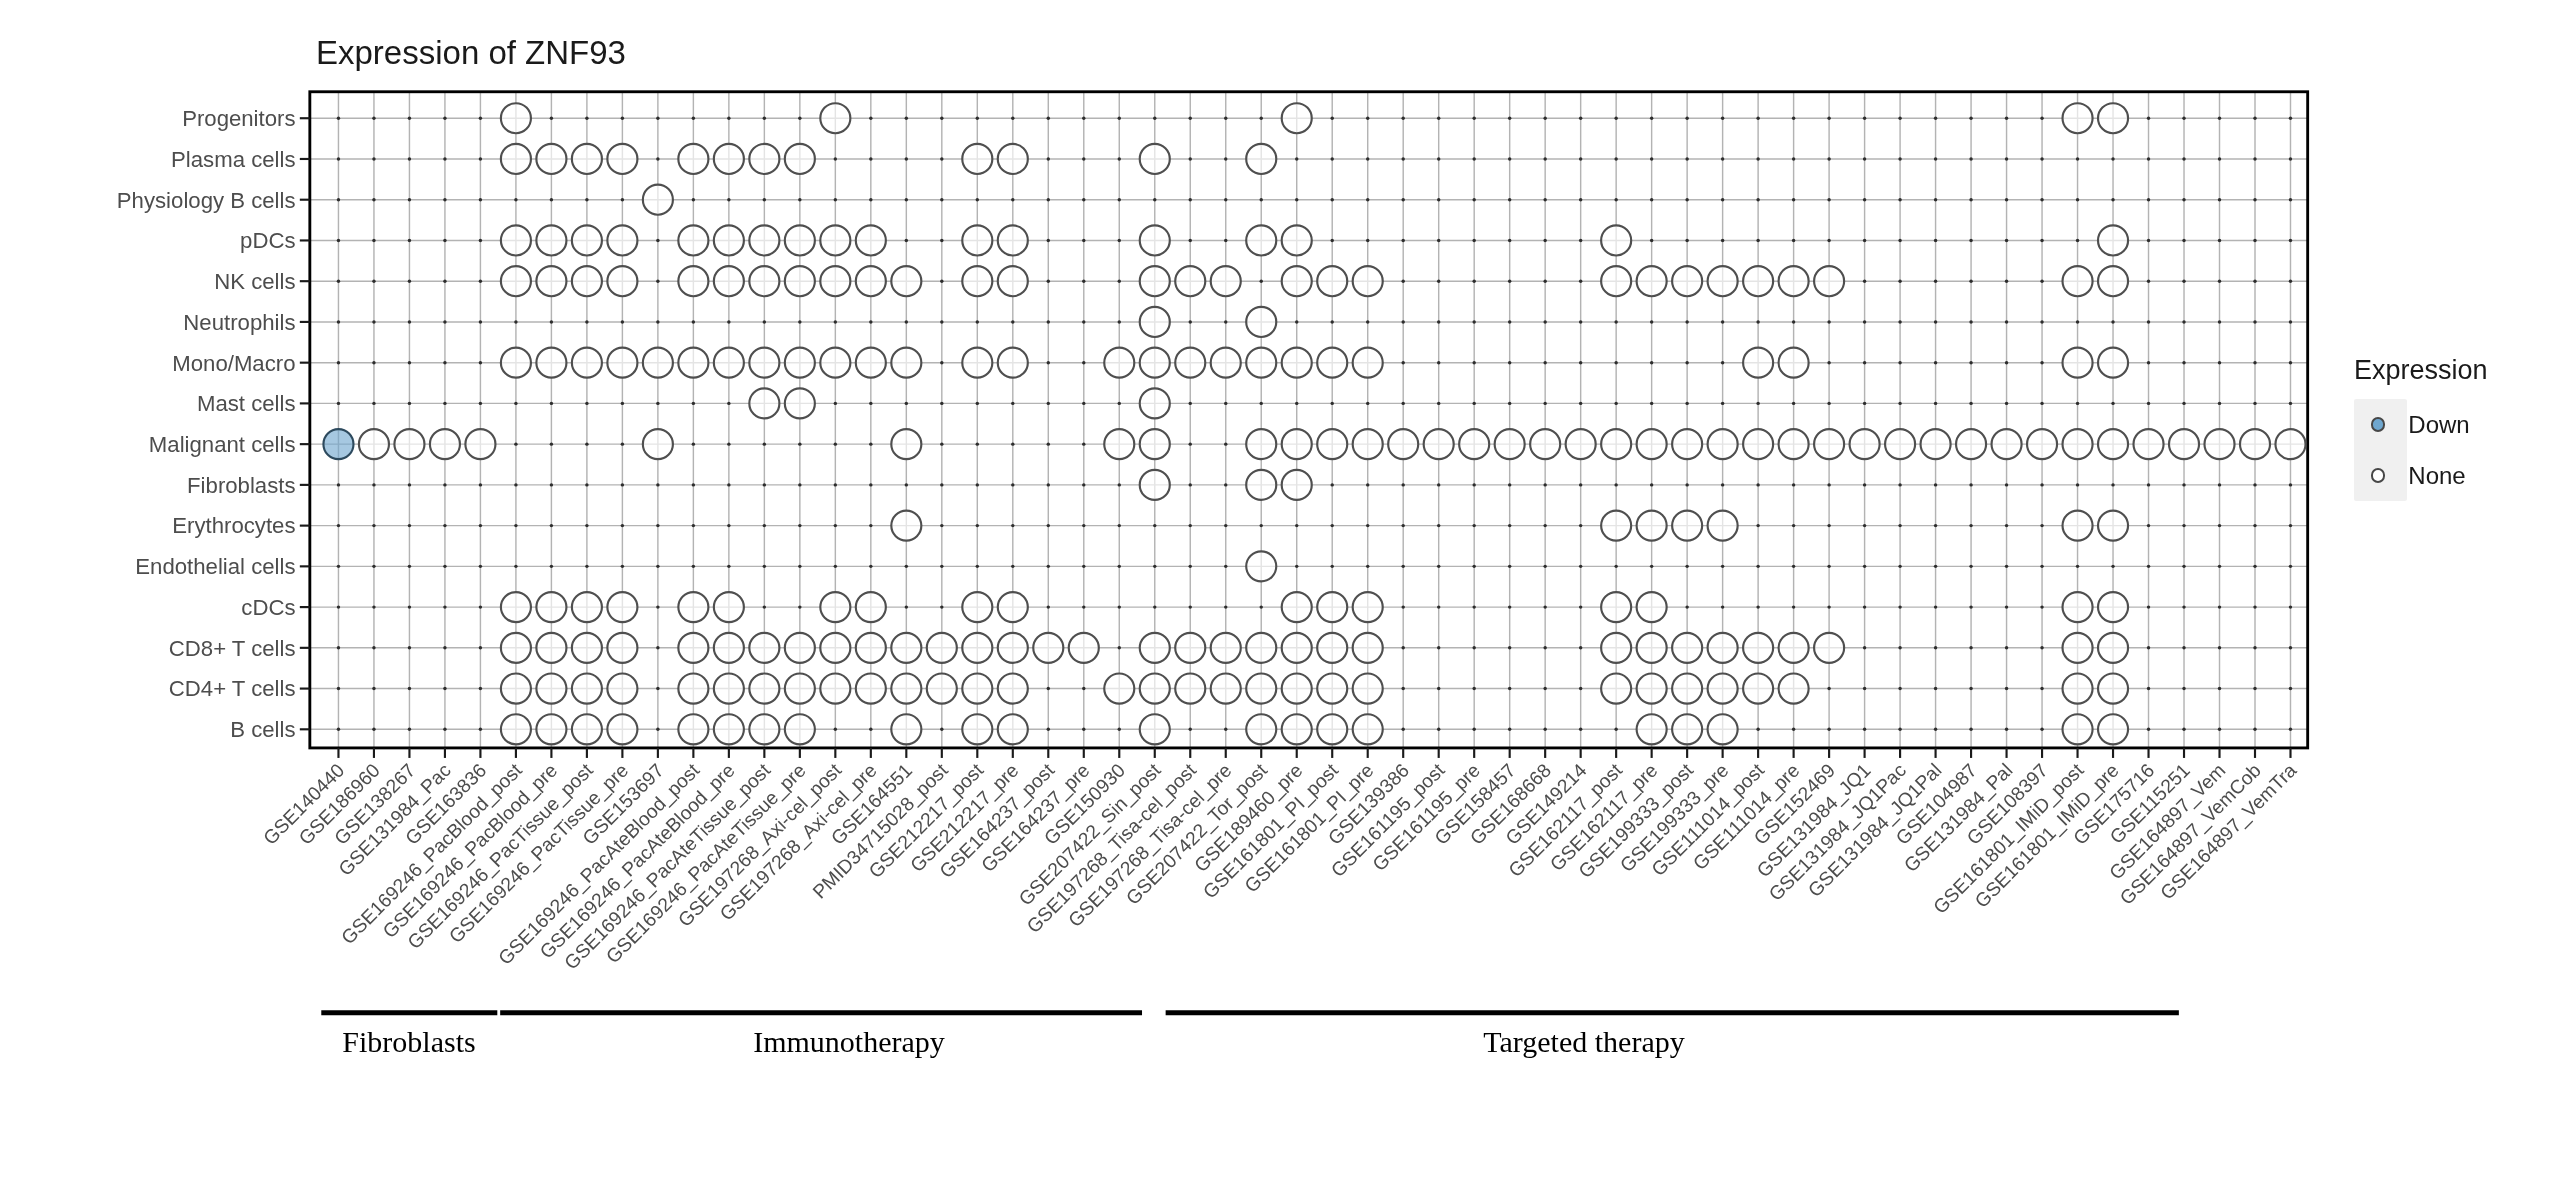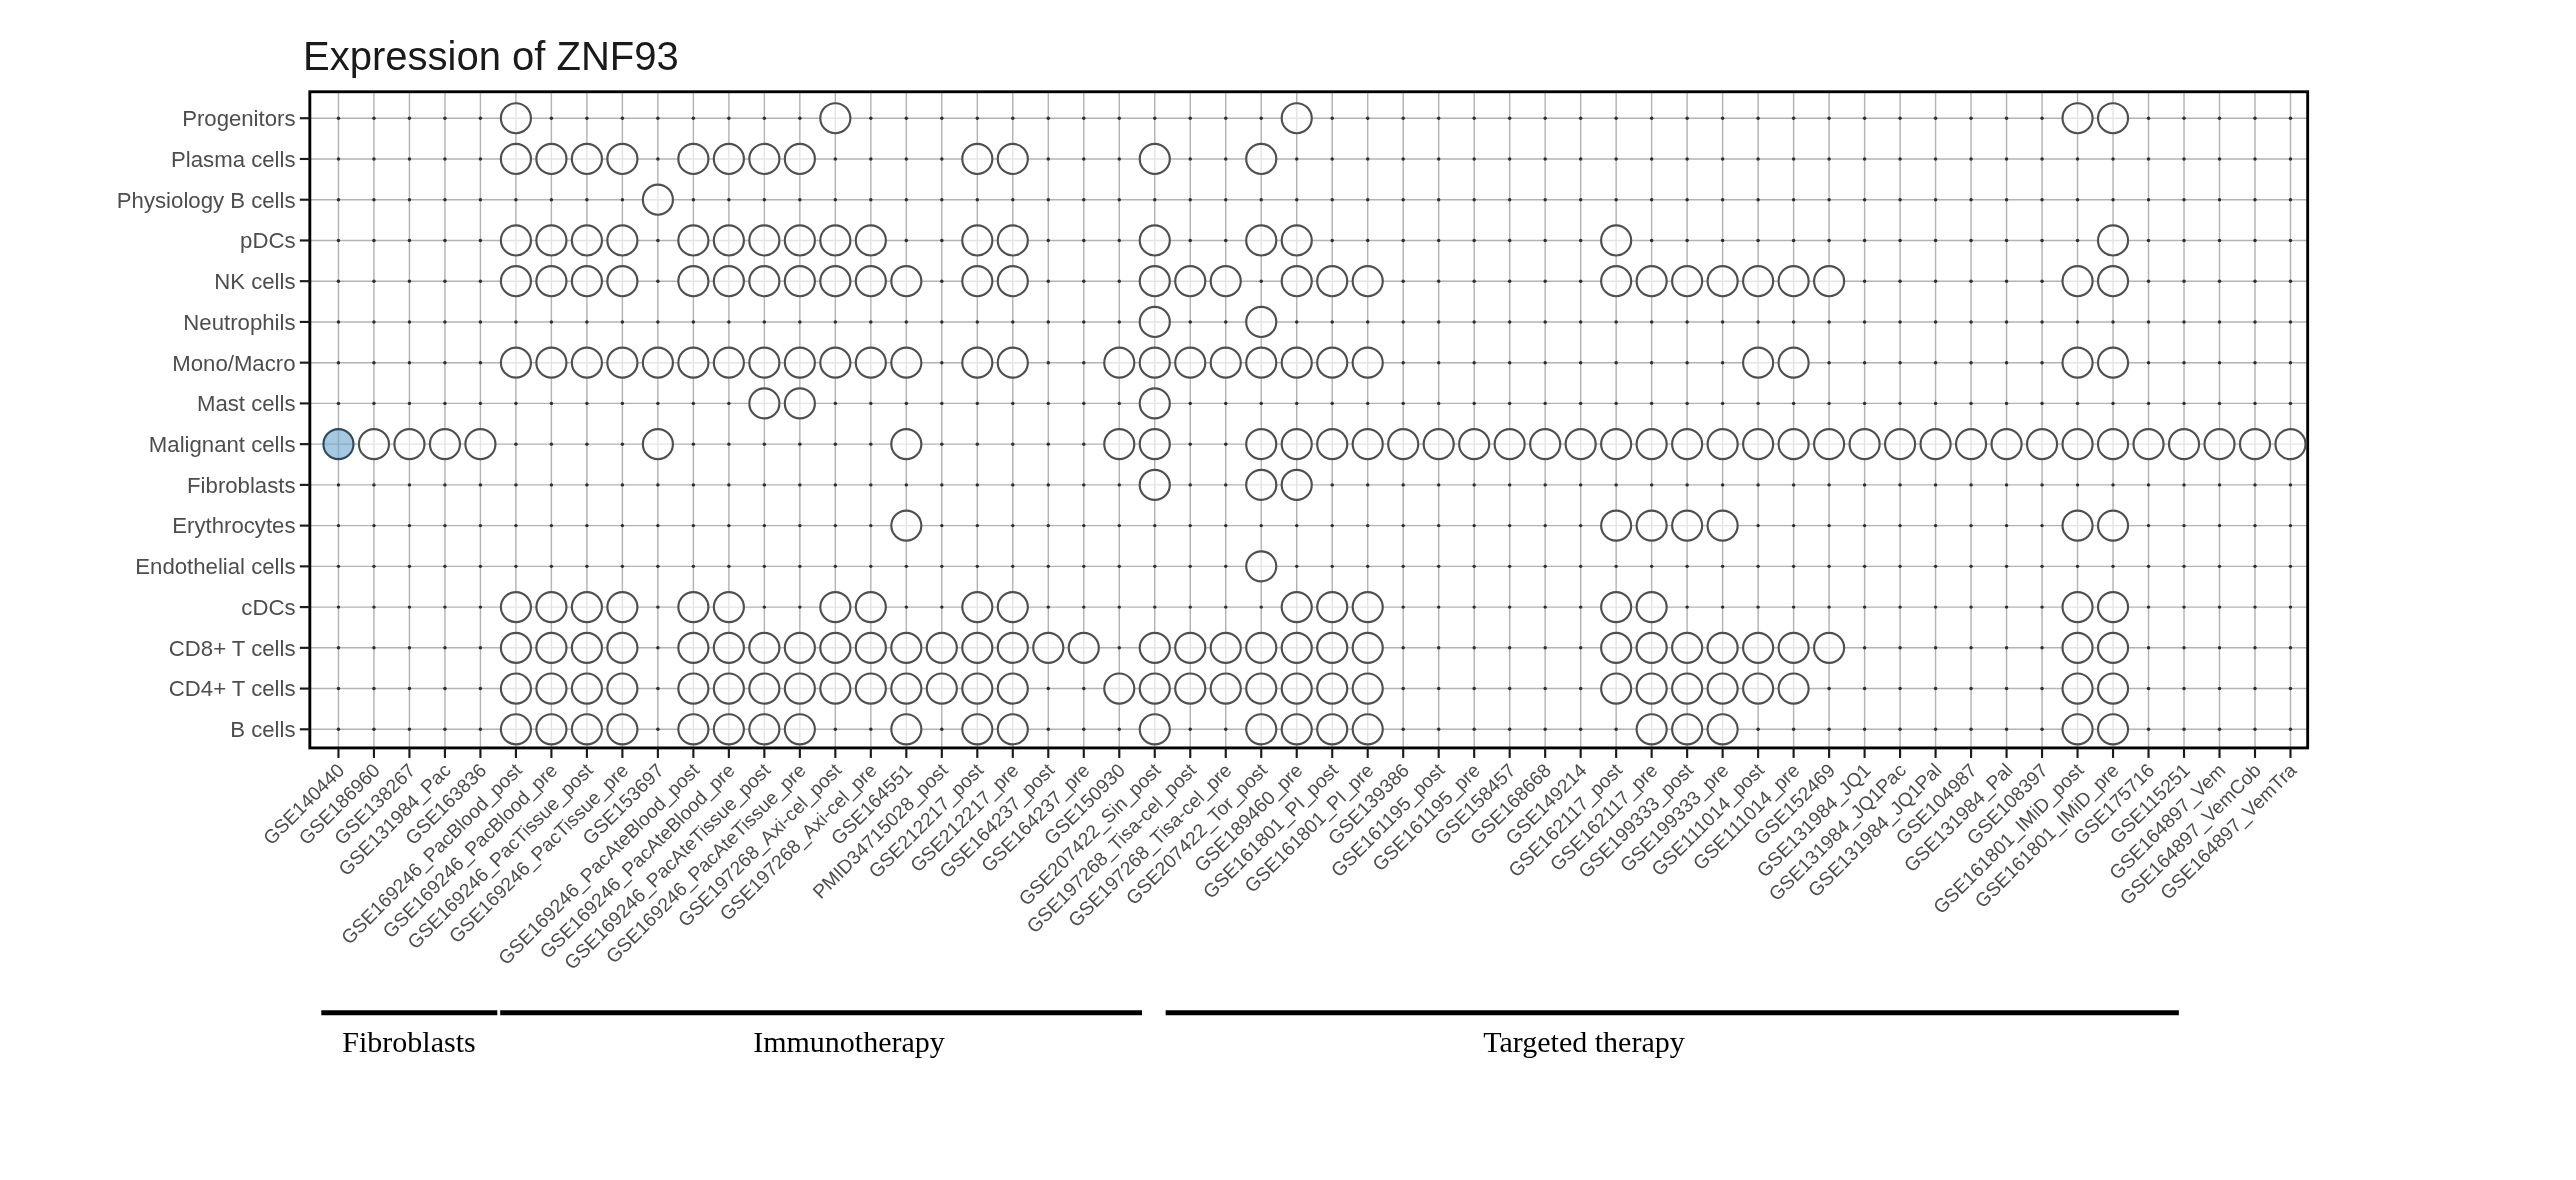--- a/index.html
+++ b/index.html
@@ -1,19 +1,19 @@
 <!DOCTYPE html>
 <html style="font-size:11.4px"><head>
 <meta charset="utf-8">
 <style>
   html,body{margin:0;padding:0;background:#ffffff;}
   #stage{position:relative;width:2576px;height:1181px;background:#ffffff;overflow:hidden;
          font-family:"Liberation Sans", sans-serif;}
   #plot{position:absolute;left:0;top:0;}
-  .title{position:absolute;left:303px;top:34px;font-size:40px;color:#1a1a1a;}
+  .title{position:absolute;left:316px;top:34px;font-size:33px;color:#1a1a1a;}
   .grp{position:absolute;top:1025px;transform:translateX(-50%);font-family:"Liberation Serif", serif;
        font-size:30px;color:#000;white-space:nowrap;}
   #grp-chemo{left:409px;}
   #grp-immuno{left:849px;}
   #grp-targeted{left:1584px;}
   .legend{position:absolute;left:2354px;top:355px;}
   .legend-title{font-size:27px;color:#1a1a1a;margin-bottom:13px;}
   .legend-keys{position:relative;}
   .keystrip{position:absolute;left:0;top:0;width:53px;height:102px;background:#f0f0f0;border-radius:2.1px;}
   .key{position:relative;height:51px;display:flex;align-items:center;}
@@ -1143,14 +1143,28 @@
       <circle cx="2903.4" cy="1018.995" r="21" fill="rgba(255,255,255,0.65)" stroke="#4f4f4f" stroke-width="3"></circle>
       <circle cx="2953" cy="1018.995" r="21" fill="rgba(255,255,255,0.65)" stroke="#4f4f4f" stroke-width="3"></circle>
       <line x1="449" y1="1415" x2="695" y2="1415" stroke="#000" stroke-width="7"></line>
       <line x1="699" y1="1415" x2="1596" y2="1415" stroke="#000" stroke-width="7"></line>
       <line x1="1629" y1="1415" x2="3045" y2="1415" stroke="#000" stroke-width="7"></line>
     </svg>
   <div class="grp" id="grp-chemo">Fibroblasts</div>
   <div class="grp" id="grp-immuno">Immunotherapy</div>
   <div class="grp" id="grp-targeted">Targeted therapy</div>
 
+  <div class="legend">
+    <div class="legend-title">Expression</div>
+    <div class="legend-keys">
+      <div class="keystrip"></div>
+      <div class="key">
+        <span class="dot down"></span>
+        <span class="klabel">Down</span>
+      </div>
+      <div class="key">
+        <span class="dot none"></span>
+        <span class="klabel">None</span>
+      </div>
+    </div>
+  </div>
 </div>
 
 
 </body></html>

